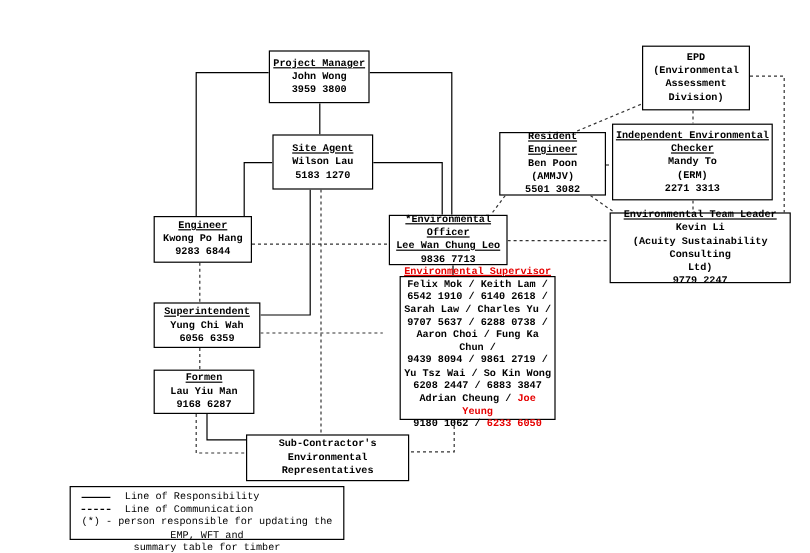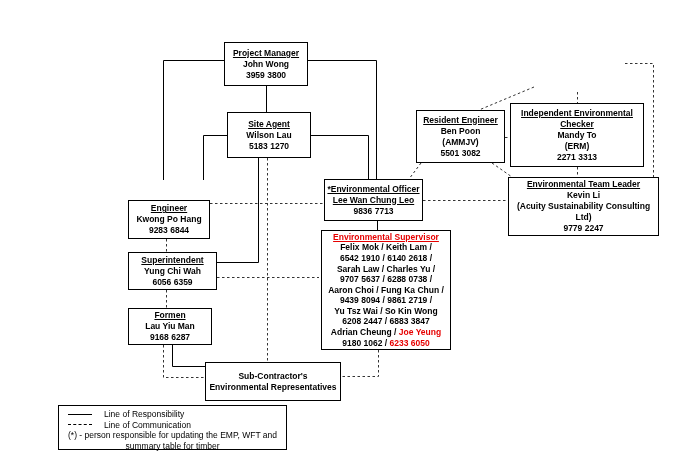--- a/index.html
+++ b/index.html
@@ -1,18 +1,18 @@
 <!DOCTYPE html>
 <html><head>
 <meta charset="utf-8">
 <style>
   html,body{margin:0;padding:0;background:#fff;}
   .canvas{
     position:relative;width:675px;height:461px;background:#ffffff;
-    font-family:Liberation Sans, sans-serif;color:#000;overflow:hidden;
+    font-family:Liberation Mono, monospace;color:#000;overflow:hidden;
   }
   svg.wires{position:absolute;left:0;top:0;width:675px;height:461px;}
   .box{
     position:absolute;border:1px solid #000;background:#fff;
     display:flex;flex-direction:column;justify-content:center;align-items:center;
     text-align:center;font-weight:bold;font-size:8.5px;line-height:11px;
     box-sizing:border-box;padding:1px 2px;
   }
   .u{text-decoration:underline;}
   .red{color:#e60000;}
@@ -66,37 +66,41 @@
     <div>John Wong</div>
     <div>3959 3800</div>
   </div>
 
   <div class="box" style="left:227px;top:112px;width:84px;height:46px;">
     <div class="u">Site Agent</div>
     <div>Wilson Lau</div>
     <div>5183 1270</div>
   </div>
 
+  <div class="box" style="left:535px;top:38px;width:90px;height:54px;">
+    <div>EPD (Environmental</div>
+    <div>Assessment Division)</div>
+  </div>
 
   <div class="box" style="left:416px;top:110px;width:89px;height:53px;">
     <div class="u">Resident Engineer</div>
     <div>Ben Poon</div>
     <div>(AMMJV)</div>
     <div>5501 3082</div>
   </div>
 
   <div class="box" style="left:510px;top:103px;width:134px;height:64px;">
     <div class="u">Independent Environmental</div>
     <div class="u">Checker</div>
     <div>Mandy To</div>
     <div>(ERM)</div>
     <div>2271 3313</div>
   </div>
 
-  <div class="box" style="left:128px;top:180px;width:82px;height:39px;margin-top:20px;">
+  <div class="box" style="left:128px;top:180px;width:82px;height:39px;">
     <div class="u">Engineer</div>
     <div>Kwong Po Hang</div>
     <div>9283 6844</div>
   </div>
 
   <div class="box" style="left:324px;top:179px;width:99px;height:42px;">
     <div class="u">*Environmental Officer</div>
     <div class="u">Lee Wan Chung Leo</div>
     <div>9836 7713</div>
   </div>
@@ -114,21 +118,21 @@
     <div>Yung Chi Wah</div>
     <div>6056 6359</div>
   </div>
 
   <div class="box" style="left:128px;top:308px;width:84px;height:37px;">
     <div class="u">Formen</div>
     <div>Lau Yiu Man</div>
     <div>9168 6287</div>
   </div>
 
-  <div class="box es-box" style="left:321px;top:230px;width:130px;height:120px;text-align:right;">
+  <div class="box es-box" style="left:333px;top:230px;width:130px;height:120px;">
     <div class="u red">Environmental Supervisor</div>
     <div>Felix Mok / Keith Lam /</div>
     <div>6542 1910 / 6140 2618 /</div>
     <div>Sarah Law / Charles Yu /</div>
     <div>9707 5637 / 6288 0738 /</div>
     <div>Aaron Choi / Fung Ka Chun /</div>
     <div>9439 8094 / 9861 2719 /</div>
     <div>Yu Tsz Wai / So Kin Wong</div>
     <div>6208 2447 / 6883 3847</div>
     <div><span>Adrian Cheung / </span><span class="red">Joe Yeung</span></div>

